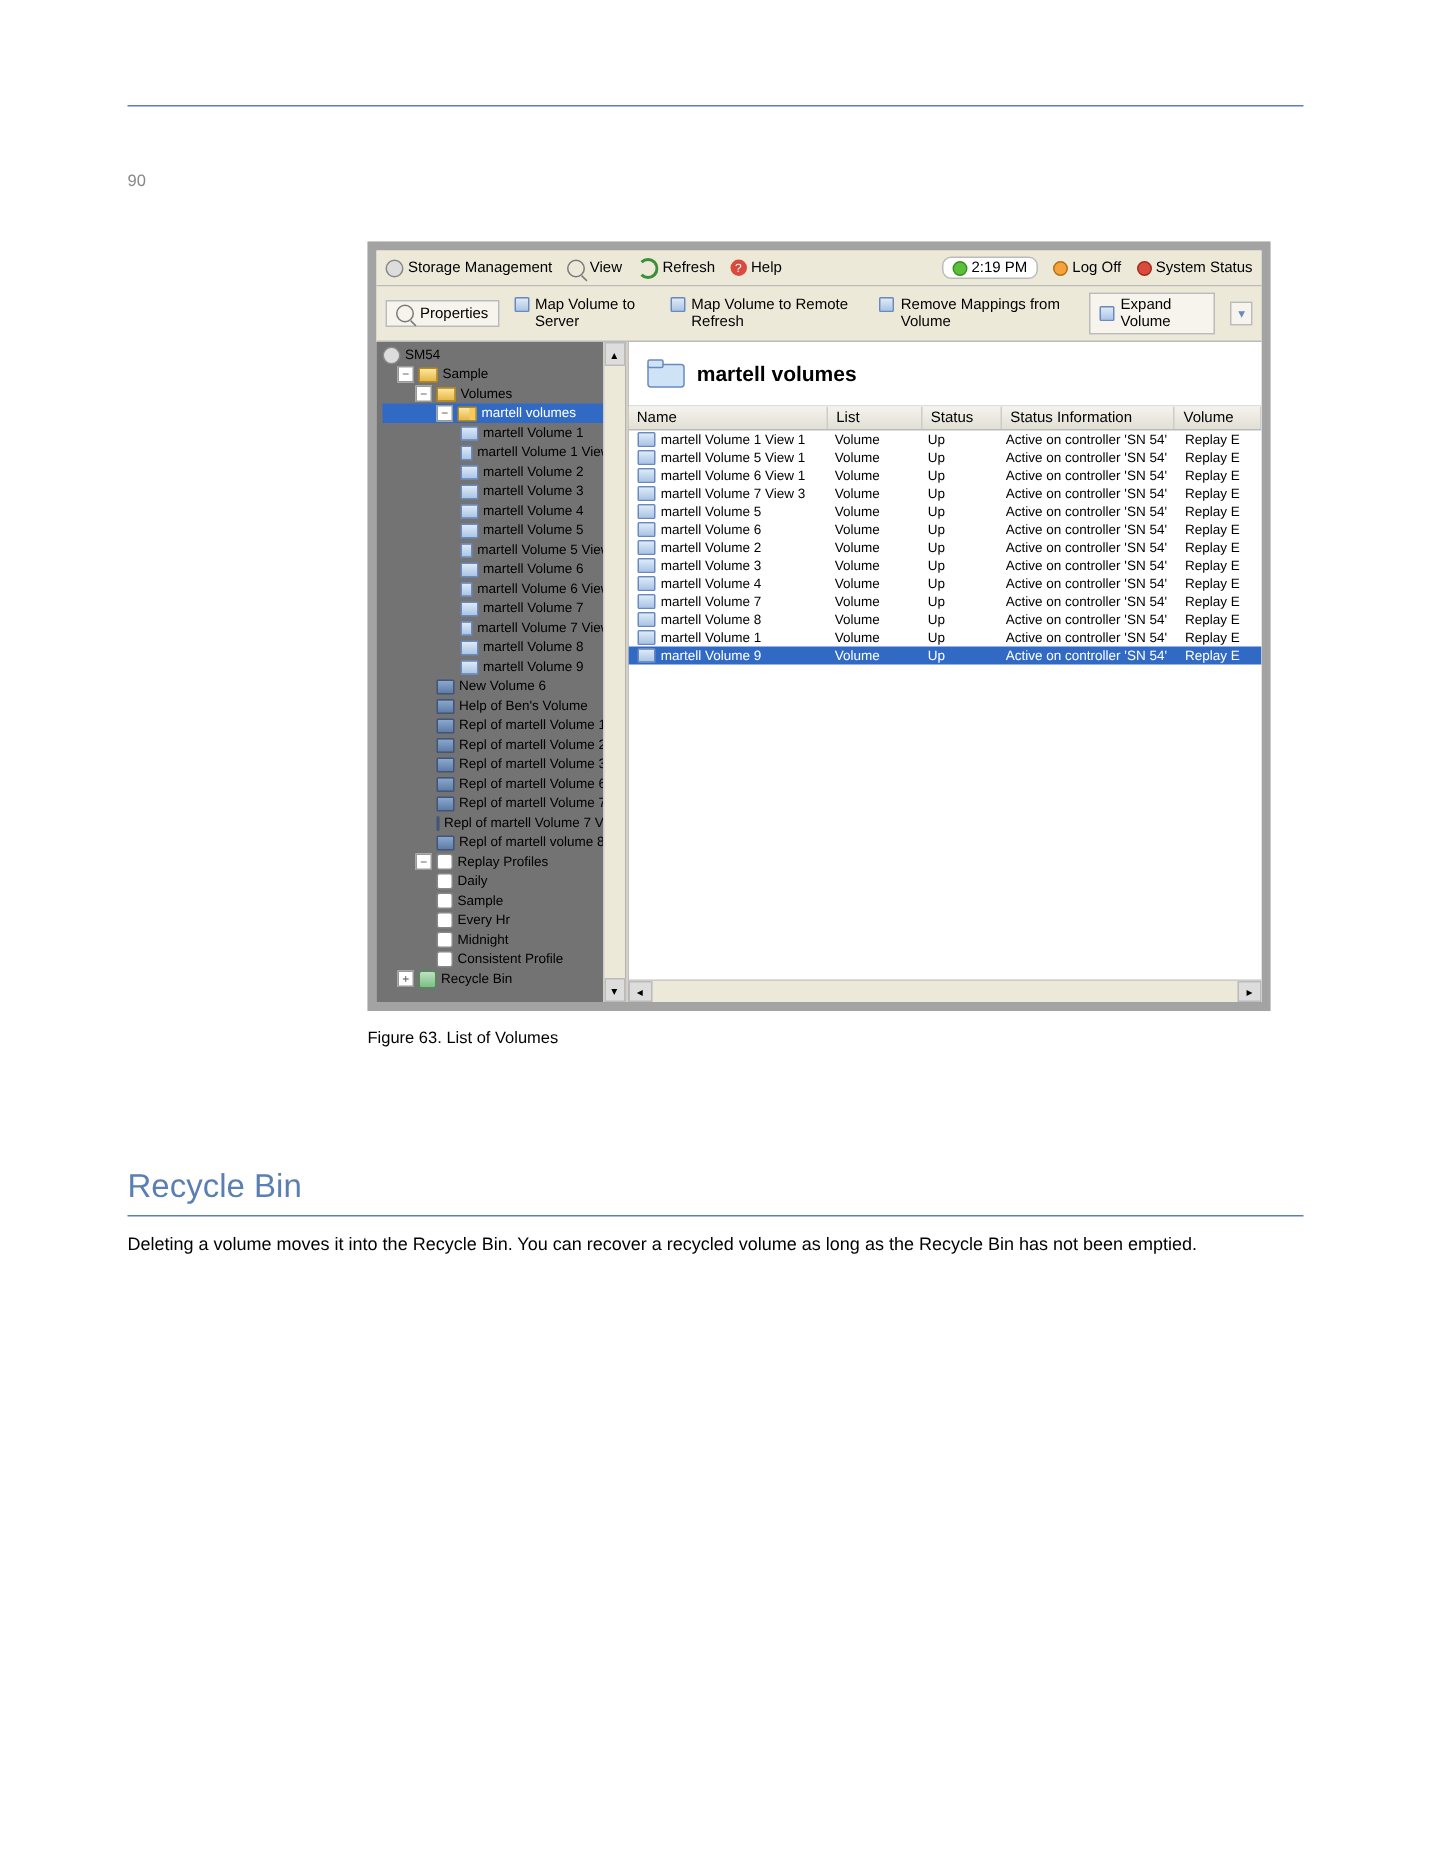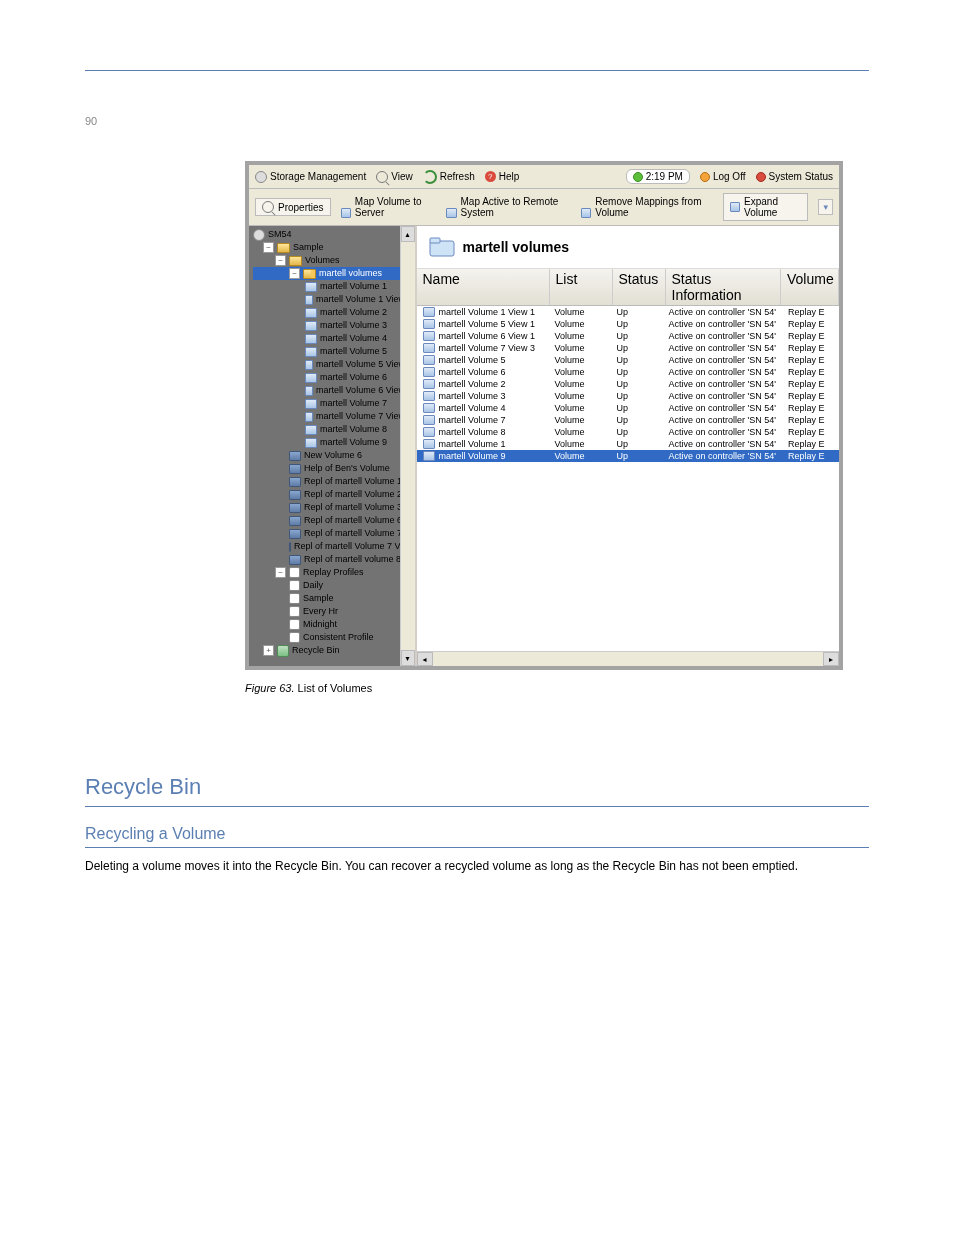--- a/index.html
+++ b/index.html
@@ -1,52 +1,52 @@
 <!DOCTYPE html>
 <html><head>
 <meta charset="utf-8">
 <style>
 html,body{margin:0;padding:0;background:#fff;font-family:Tahoma,Arial,sans-serif;color:#000;font-size:12px}
 .page{width:954px;margin:0 auto;position:relative;min-height:1235px}
 .top-rule{border-top:1px solid #5b7fb3;margin:70px 85px 0 85px}
 .page-num-top{position:absolute;left:85px;top:45px;font-size:11px;color:#888}
-.figure{margin:90px 0 0 245px;width:590px;border:4px solid #a3a3a3;background:#ece9d8;font-size:10px}
+.figure{margin:90px 0 0 245px;width:590px;border:6px solid #a3a3a3;background:#ece9d8;font-size:10px}
 .menubar{display:flex;align-items:center;gap:10px;padding:4px 6px;border-bottom:1px solid #bbb;background:#ece9d8}
 .menubar .mi{display:flex;align-items:center;gap:3px;cursor:pointer}
 .spacer{flex:1}
 .clock{background:#fff;border:1px solid #bbb;border-radius:6px;padding:1px 6px;display:flex;align-items:center;gap:3px}
 .toolbar{display:flex;align-items:center;gap:10px;padding:4px 6px;border-bottom:1px solid #bbb;background:#ece9d8}
 .toolbar .tbtn{border:1px solid #bbb;background:#f6f4ec;padding:2px 6px;display:flex;align-items:center;gap:4px;cursor:pointer}
-.toolbar .tlink{display:flex;align-items:flex-end;gap:4px;cursor:pointer}
+.toolbar .tlink{display:flex;align-items:flex-start;gap:4px;cursor:pointer}
 .body{display:flex;height:440px}
 .tree{width:180px;border-right:2px solid #d4d0c8;background:#737373;overflow:hidden;position:relative}
 .tree-inner{padding:2px 2px 2px 4px;font-size:9px;line-height:13px;white-space:nowrap}
 .tree .scroll{position:absolute;right:0;top:0;bottom:0;width:14px;background:#ece9d8;border-left:1px solid #ccc}
 .tree .scroll .up,.tree .scroll .dn{height:14px;background:#ddd;border:1px solid #bbb;display:flex;align-items:center;justify-content:center;font-size:8px}
 .tree .scroll .dn{position:absolute;bottom:0;left:0;right:0}
 .node{display:flex;align-items:center;gap:3px;padding:0 0 0 0}
 .ind1{padding-left:10px}.ind2{padding-left:22px}.ind3{padding-left:36px}.ind4{padding-left:52px}
 .selected{background:#316ac5;color:#fff}
 .exp{width:9px;height:9px;border:1px solid #999;display:inline-flex;align-items:center;justify-content:center;font-size:8px;line-height:8px;background:#fff;color:#555}
 .right{flex:1;background:#fff;display:flex;flex-direction:column}
 .rhead{display:flex;align-items:center;gap:8px;padding:10px 12px;border-bottom:1px solid #ddd}
 .rhead .title{font-size:14px;font-weight:bold}
 .grid{flex:1;overflow:hidden;position:relative}
-.gridhdr{display:flex;background:linear-gradient(#f4f3ee,#e2dfd4);border-bottom:1px solid #bbb;font-size:14px}
+.gridhdr{display:flex;background:linear-gradient(#f4f3ee,#e2dfd4);border-bottom:1px solid #bbb;font-size:10px}
 .gridhdr>div{padding:2px 6px;border-right:1px solid #ccc}
 .col-name{width:120px}.col-type{width:50px}.col-status{width:40px}.col-info{flex:1}.col-vol{width:45px}
 .row{display:flex;font-size:9px}
 .row>div{padding:1px 6px;white-space:nowrap;overflow:hidden}
 .row .col-name{display:flex;align-items:center;gap:4px}
 .row.sel{background:#316ac5;color:#fff}
 .hscroll{height:14px;background:#ece9d8;border-top:1px solid #ccc;display:flex}
 .hscroll .btn{width:14px;border:1px solid #bbb;background:#ddd;display:flex;align-items:center;justify-content:center;font-size:8px}
 .hscroll .track{flex:1}
 .caption{margin:12px 0 0 245px;font-size:11px}
-.caption .figno{font-style:italic}
+.caption .figno{}
 
 .section-title{margin:80px 85px 0 85px;padding-bottom:6px;border-bottom:1px solid #5b7fb3;font-size:22px;color:#5b7fb3}
 .sub-title{margin:18px 85px 0 85px;padding-bottom:4px;border-bottom:1px solid #5b7fb3;font-size:16px;color:#5b7fb3}
 .para{margin:10px 85px 0 85px;font-size:12px;line-height:1.45}
 .steps{margin:10px 85px 0 110px;font-size:12px;line-height:1.55}
 .step-num{font-weight:bold;display:inline-block;width:18px}
 
 
 .ico{display:inline-block;width:10px;height:10px}
 .ico-folder{background:linear-gradient(#ffe69a,#e3b74a);border:1px solid #b88a1e;border-radius:1px;width:11px;height:8px}
@@ -112,21 +112,21 @@
       <span class="tbtn">
         <span class="mag"></span>
         <span>Properties</span>
       </span>
       <span class="tlink">
         <span class="ico ico-vol"></span>
         <span>Map Volume to Server</span>
       </span>
       <span class="tlink">
         <span class="ico ico-vol"></span>
-        <span>Map Active to Remote System</span>
+        <span>Map Volume to Remote Refresh</span>
       </span>
       <span class="tlink">
         <span class="ico ico-vol"></span>
         <span>Remove Mappings from Volume</span>
       </span>
       <span class="tbtn">
         <span class="ico ico-vol"></span>
         <span>Expand Volume</span>
       </span>
       <span class="tbtn" style="padding:2px 4px">
@@ -445,16 +445,15 @@
       </div>
 
     </div>
   </div>
 
   <div class="caption">
     <span class="figno">Figure 63.</span><span> List of Volumes</span>
   </div>
 
   <div class="section-title">Recycle Bin</div>
-  <div class="sub-title">Recycling a Volume</div>
   <div class="para">Deleting a volume moves it into the Recycle Bin. You can recover a recycled volume as long as the Recycle Bin has not been emptied.</div>
 
 </div>
 
 </body></html>

